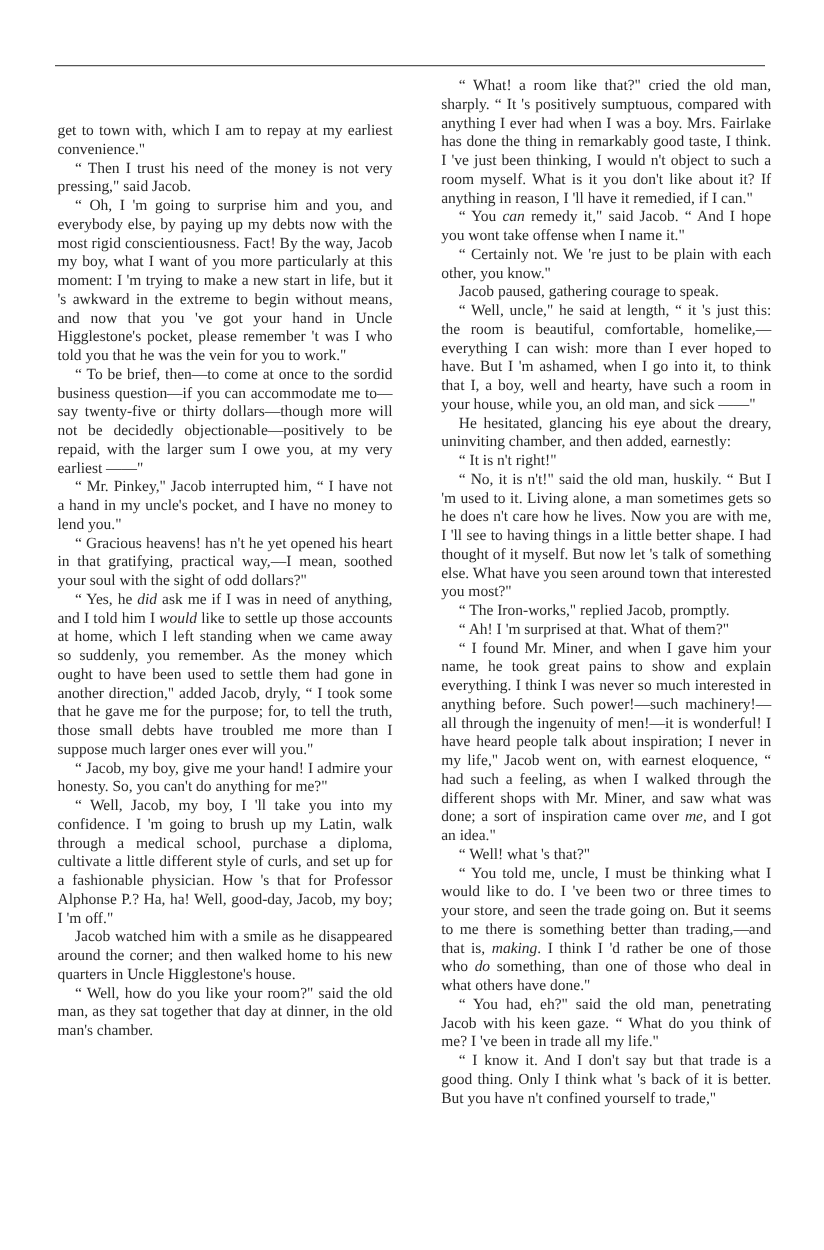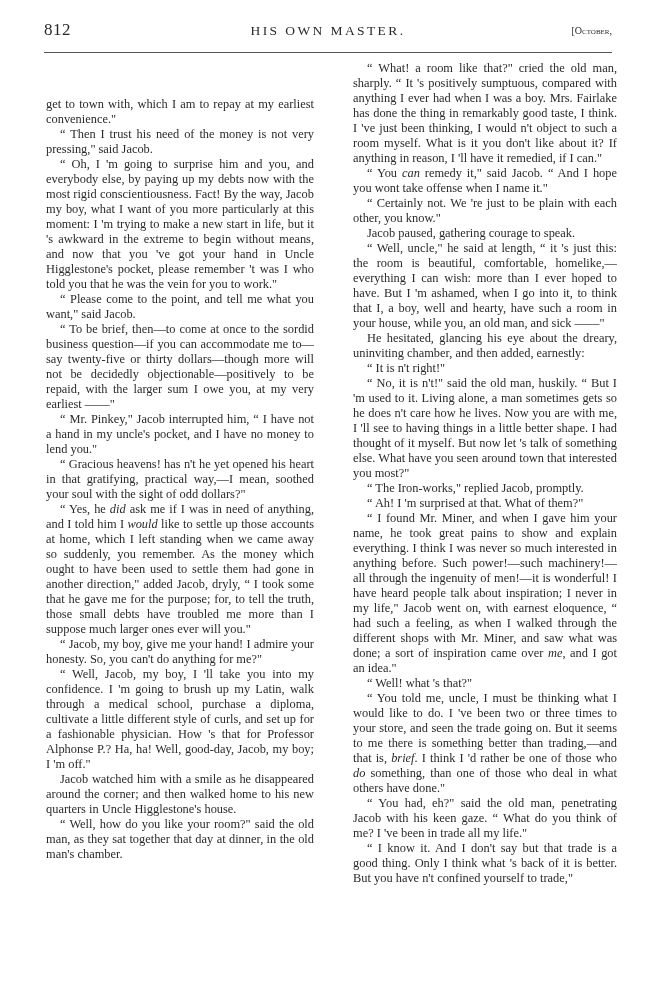--- a/index.html
+++ b/index.html
@@ -24,32 +24,26 @@
     .col-left { left: 46px; }
     .col-right { left: 353px; width: 264px; }
     .para { margin: 0; text-indent: 14px; }
     .para.noindent { text-indent: 0; margin-top: 36px; }
     em { font-style: italic; }
   </style>
 </head>
 <body>
 
 <div class="page">
-  <div class="header">
-    <span class="page-number">812</span>
-    <div class="running-title">HIS OWN MASTER.</div>
-    <span class="issue-month">[October,</span>
-  </div>
   <div class="rule"></div>
 
   <div class="column col-left" id="col-left">
       <p class="para noindent">get to town with, which I am to repay at my earliest convenience."</p>
       <p class="para">“ Then I trust his need of the money is not very pressing," said Jacob.</p>
       <p class="para">“ Oh, I 'm going to surprise him and you, and everybody else, by paying up my debts now with the most rigid conscientiousness. Fact! By the way, Jacob my boy, what I want of you more particularly at this moment: I 'm trying to make a new start in life, but it 's awkward in the extreme to begin without means, and now that you 've got your hand in Uncle Higglestone's pocket, please remember 't was I who told you that he was the vein for you to work."</p>
-      <p class="para">“ Please come to the point, and tell me what you want," said Jacob.</p>
       <p class="para">“ To be brief, then—to come at once to the sordid business question—if you can accommodate me to—say twenty-five or thirty dollars—though more will not be decidedly objectionable—positively to be repaid, with the larger sum I owe you, at my very earliest ——"</p>
       <p class="para">“ Mr. Pinkey," Jacob interrupted him, “ I have not a hand in my uncle's pocket, and I have no money to lend you."</p>
       <p class="para">“ Gracious heavens! has n't he yet opened his heart in that gratifying, practical way,—I mean, soothed your soul with the sight of odd dollars?"</p>
       <p class="para">“ Yes, he <em>did</em> ask me if I was in need of anything, and I told him I <em>would</em> like to settle up those accounts at home, which I left standing when we came away so suddenly, you remember. As the money which ought to have been used to settle them had gone in another direction," added Jacob, dryly, “ I took some that he gave me for the purpose; for, to tell the truth, those small debts have troubled me more than I suppose much larger ones ever will you."</p>
       <p class="para">“ Jacob, my boy, give me your hand! I admire your honesty. So, you can't do anything for me?"</p>
       <p class="para">“ Well, Jacob, my boy, I 'll take you into my confidence. I 'm going to brush up my Latin, walk through a medical school, purchase a diploma, cultivate a little different style of curls, and set up for a fashionable physician. How 's that for Professor Alphonse P.? Ha, ha! Well, good-day, Jacob, my boy; I 'm off."</p>
       <p class="para">Jacob watched him with a smile as he disappeared around the corner; and then walked home to his new quarters in Uncle Higglestone's house.</p>
       <p class="para">“ Well, how do you like your room?" said the old man, as they sat together that day at dinner, in the old man's chamber.</p>
     </div>
   <div class="column col-right" id="col-right">
@@ -58,17 +52,17 @@
       <p class="para">“ Certainly not. We 're just to be plain with each other, you know."</p>
       <p class="para">Jacob paused, gathering courage to speak.</p>
       <p class="para">“ Well, uncle," he said at length, “ it 's just this: the room is beautiful, comfortable, homelike,—everything I can wish: more than I ever hoped to have. But I 'm ashamed, when I go into it, to think that I, a boy, well and hearty, have such a room in your house, while you, an old man, and sick ——"</p>
       <p class="para">He hesitated, glancing his eye about the dreary, uninviting chamber, and then added, earnestly:</p>
       <p class="para">“ It is n't right!"</p>
       <p class="para">“ No, it is n't!" said the old man, huskily. “ But I 'm used to it. Living alone, a man sometimes gets so he does n't care how he lives. Now you are with me, I 'll see to having things in a little better shape. I had thought of it myself. But now let 's talk of something else. What have you seen around town that interested you most?"</p>
       <p class="para">“ The Iron-works," replied Jacob, promptly.</p>
       <p class="para">“ Ah! I 'm surprised at that. What of them?"</p>
       <p class="para">“ I found Mr. Miner, and when I gave him your name, he took great pains to show and explain everything. I think I was never so much interested in anything before. Such power!—such machinery!—all through the ingenuity of men!—it is wonderful! I have heard people talk about inspiration; I never in my life," Jacob went on, with earnest eloquence, “ had such a feeling, as when I walked through the different shops with Mr. Miner, and saw what was done; a sort of inspiration came over <em>me</em>, and I got an idea."</p>
       <p class="para">“ Well! what 's that?"</p>
-      <p class="para">“ You told me, uncle, I must be thinking what I would like to do. I 've been two or three times to your store, and seen the trade going on. But it seems to me there is something better than trading,—and that is, <em>brief</em>. I think I 'd rather be one of those who <em>do</em> something, than one of those who deal in what others have done."</p>
+      <p class="para">“ You told me, uncle, I must be thinking what I would like to do. I 've been two or three times to your store, and seen the trade going on. But it seems to me there is something better than trading,—and that is, <em>making</em>. I think I 'd rather be one of those who <em>do</em> something, than one of those who deal in what others have done."</p>
       <p class="para">“ You had, eh?" said the old man, penetrating Jacob with his keen gaze. “ What do you think of me? I 've been in trade all my life."</p>
       <p class="para">“ I know it. And I don't say but that trade is a good thing. Only I think what 's back of it is better. But you have n't confined yourself to trade,"</p>
     </div>
 </div>
 
 </body></html>

